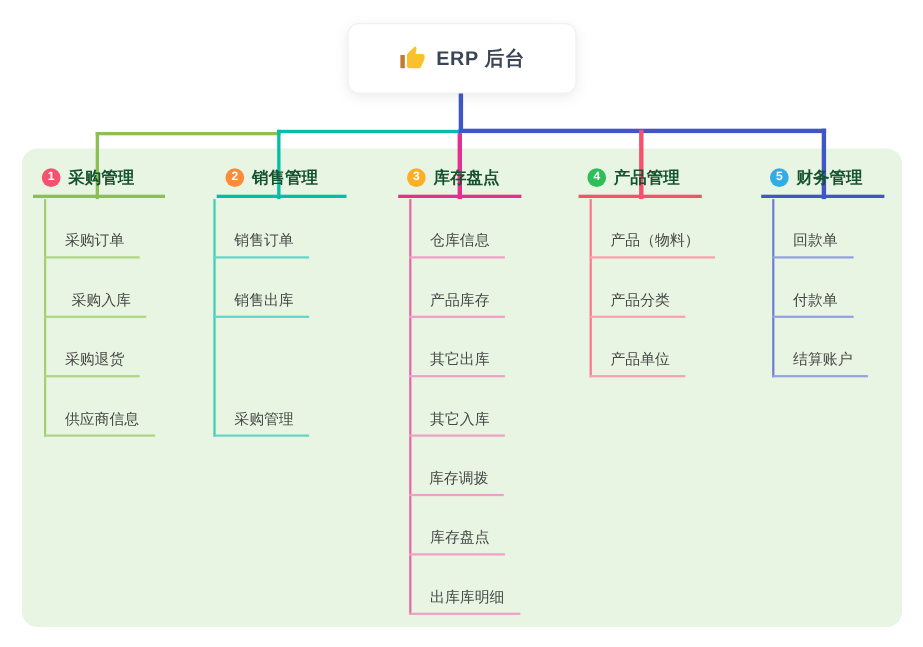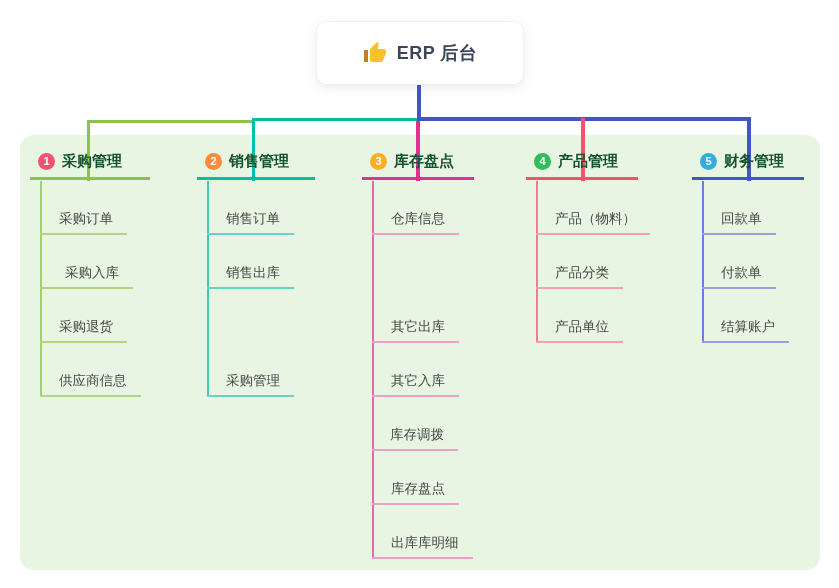--- a/index.html
+++ b/index.html
@@ -23,21 +23,21 @@
   .blabel{font-size:15px;color:#14532d;font-weight:600;white-space:nowrap;}
   
   .trunk{position:absolute;width:2px;top:181px;z-index:1;}
   .t01{height:216px}.t2{height:378px}.t34{height:162px}
   
   .child{position:absolute;height:29px;line-height:29px;padding:0 14px 0 19px;
          border-bottom:2px solid #ccc;font-size:13.5px;color:#474747;white-space:nowrap;z-index:2;}
   
   .hc0{left:30px;width:120px}.hc1{left:197px;width:118px}.hc2{left:362px;width:112px}
   .hc3{left:526px;width:112px}.hc4{left:692px;width:112px}
-  .cc0{left:40px}.cc1{left:207px}.cc2{left:372px}.cc3{left:536px}.cc4{left:702px}
+  .cc0{left:40px}.cc1{left:194px}.cc2{left:372px}.cc3{left:536px}.cc4{left:702px}
   
   .r0{top:204px}.r1{top:258px}.r2{top:312px}.r3{top:366px}.r4{top:420px}.r5{top:474px}.r6{top:528px}
 </style>
 </head>
 <body>
 
 <div class="stage">
 
   <div class="panel" style="background-color: rgb(231, 245, 226);"></div>
 
@@ -85,20 +85,22 @@
   <div class="child cc1 r3" style="border-bottom-color: rgb(102, 212, 198);">
     <span>采购管理</span></div>
 
   <div class="bhead hc2" style="border-bottom-color: rgb(224, 49, 143);">
     <span class="badge" style="background-color: rgb(252, 174, 39);">3</span>
     <span class="blabel">库存盘点</span>
   </div>
   <div class="trunk cc2 t2" style="background-color: rgb(231, 101, 169);"></div>
   <div class="child cc2 r0" style="border-bottom-color: rgb(240, 159, 199);">
     <span>仓库信息</span></div>
+  <div class="child cc2 r1" style="border-bottom-color: rgb(240, 159, 199);">
+    <span>产品库存</span></div>
   <div class="child cc2 r2" style="border-bottom-color: rgb(240, 159, 199);">
     <span>其它出库</span></div>
   <div class="child cc2 r3" style="border-bottom-color: rgb(240, 159, 199);">
     <span>其它入库</span></div>
   <div class="child cc2 r4" style="border-bottom-color: rgb(240, 159, 199); padding-left: 18px;">
     <span>库存调拨</span></div>
   <div class="child cc2 r5" style="border-bottom-color: rgb(240, 159, 199);">
     <span>库存盘点</span></div>
   <div class="child cc2 r6" style="border-bottom-color: rgb(240, 159, 199);">
     <span>出库库明细</span></div>

